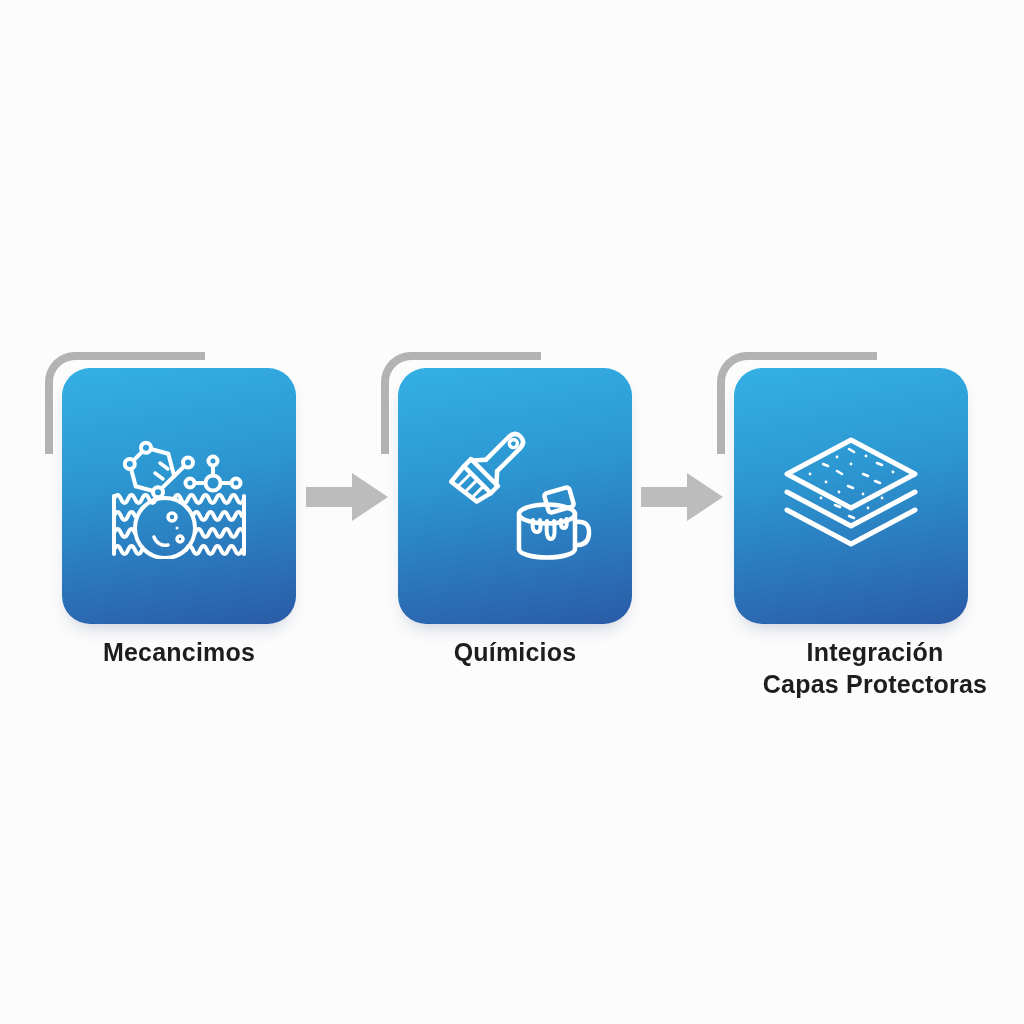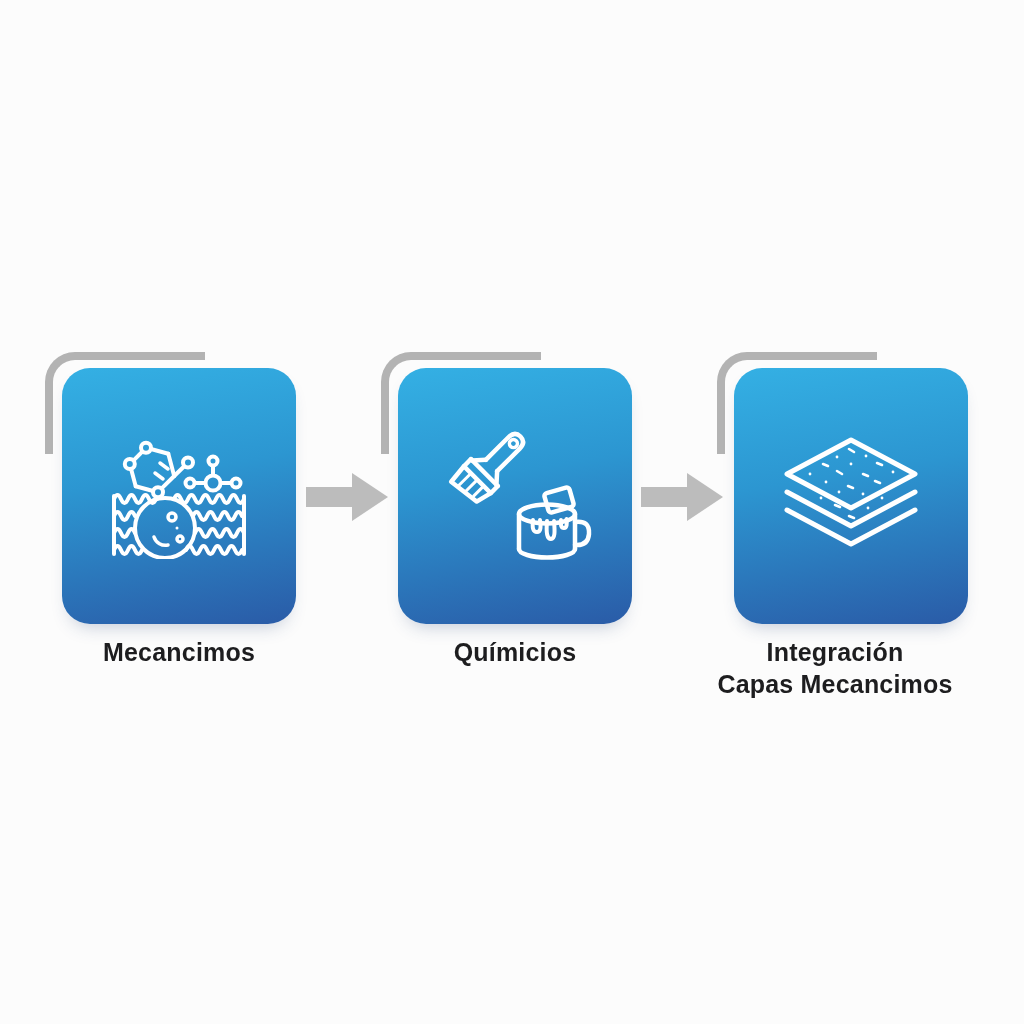--- a/index.html
+++ b/index.html
@@ -173,18 +173,18 @@
         <circle cx="82" cy="58" r="1.4" fill="#ffffff" stroke="none"></circle>
 
         <circle cx="40" cy="62" r="1.4" fill="#ffffff" stroke="none"></circle>
         <path d="M68,80 L73,82"></path>
         <circle cx="101" cy="62" r="1.4" fill="#ffffff" stroke="none"></circle>
         <path d="M54,69 L59,71"></path>
         <circle cx="87" cy="72" r="1.4" fill="#ffffff" stroke="none"></circle>
       </g>
     </svg>
   </div>
-  <div class="step-label" style="left:685px;">
+  <div class="step-label" style="left:725px;">
     <div>Integración</div>
-    <div>Capas Mecancimos</div>
+    <div>Capas Protectoras</div>
   </div>
 
 </div>
 
 </body></html>

